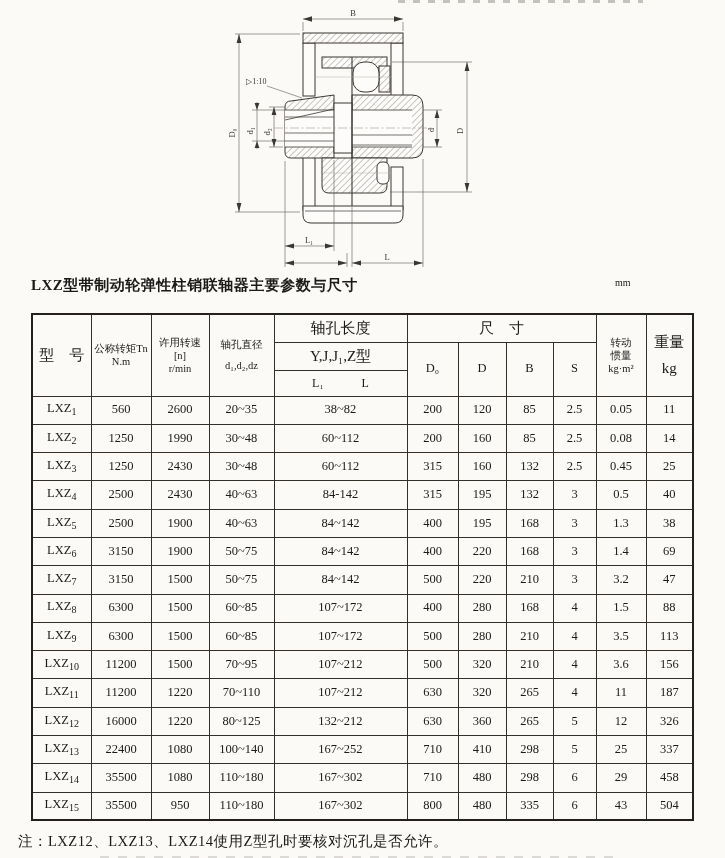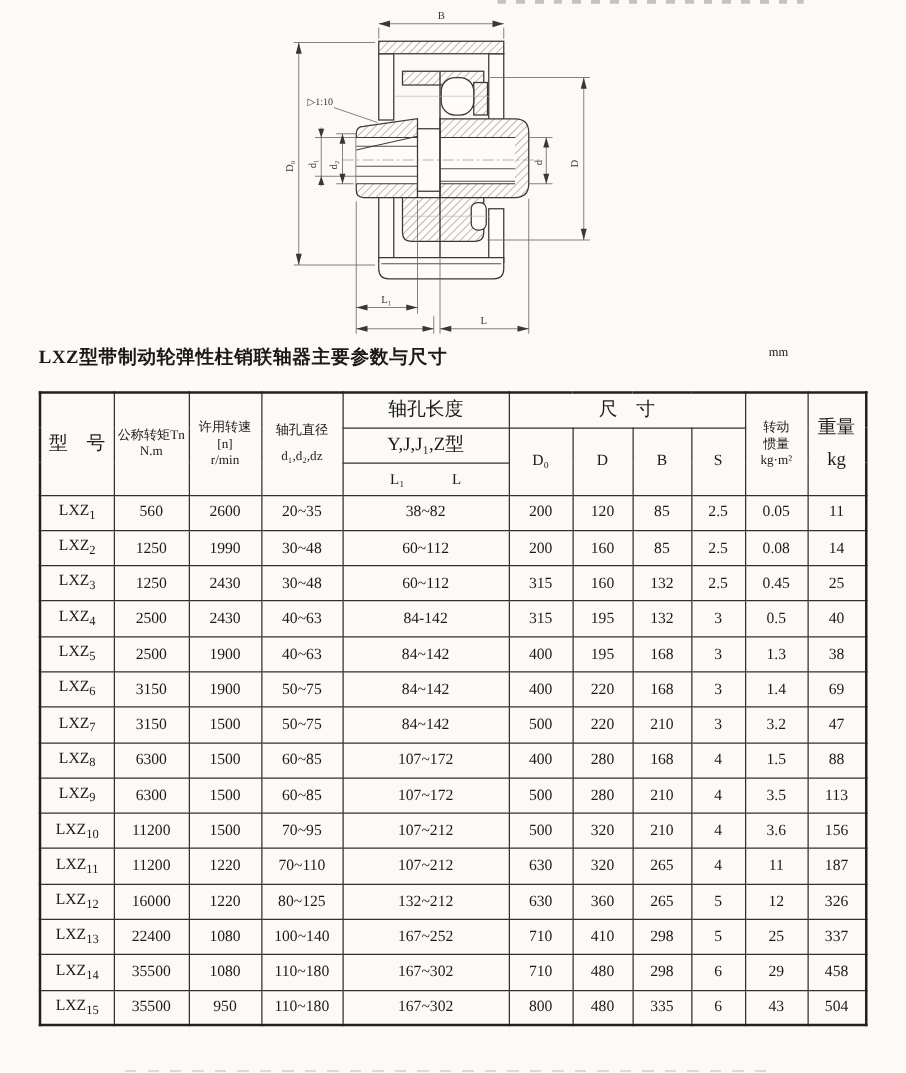--- a/index.html
+++ b/index.html
@@ -434,15 +434,16 @@
           <td>800</td>
           <td>480</td>
           <td>335</td>
           <td>6</td>
           <td>43</td>
           <td>504</td>
         </tr>
       </tbody>
   </table>
 
+  <div class="note">注：LXZ12、LXZ13、LXZ14使用Z型孔时要核对沉孔是否允许。</div>
 
   <div class="bottom-remnant"></div>
 </div>
 
 </body></html>

